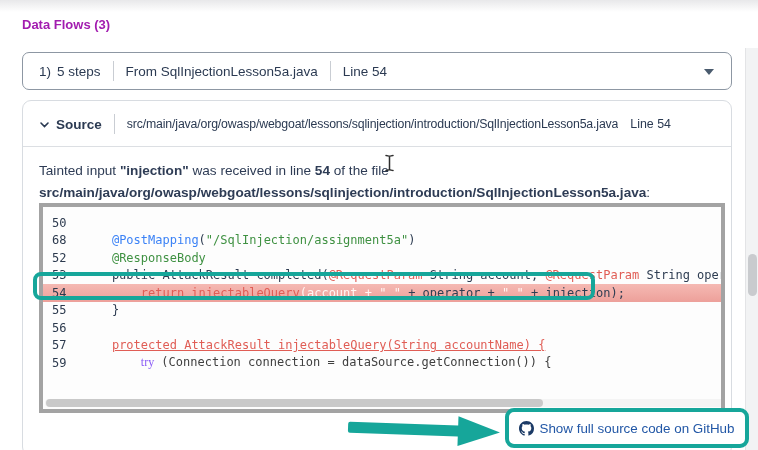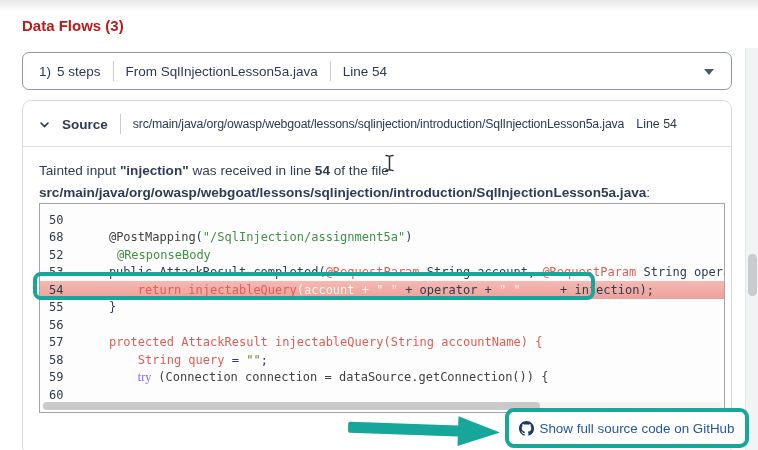--- a/index.html
+++ b/index.html
@@ -10,21 +10,21 @@
     background: #ffffff;
     font-family: "Liberation Sans", sans-serif;
     color: #2e3c55;
   }
   .top-shade {
     position: absolute; left: 0; top: 0; width: 758px; height: 12px;
     background: linear-gradient(#e8e8ea, #ffffff);
   }
   .page-title {
     position: absolute; left: 22px; top: 17px;
-    font-size: 15px; font-weight: bold; color: #b91c1c;
+    font-size: 13px; font-weight: bold; color: #a21caf;
   }
   
   .flow-select {
     position: absolute; left: 22px; top: 52px; width: 710px; height: 38px;
     background: #fff; border: 1px solid #8d97a3; border-radius: 7px;
     display: flex; align-items: center; padding: 0 16px;
     font-size: 13.5px; color: #2b3a52; cursor: pointer;
   }
   .flow-select .idx { margin-right: 6px; }
   .flow-select .steps { font-weight: normal; }
@@ -40,32 +40,32 @@
     position: absolute; left: 22px; top: 100px; width: 710px; height: 356px;
     background: #fff; border: 1px solid #d8dce1; border-radius: 9px;
   }
   .source-header {
     display: flex; align-items: center;
     padding: 13px 8px 12px 16px;
     border-bottom: 1px solid #dcdfe3;
     font-size: 12.5px; color: #2b3a52; white-space: nowrap;
   }
   .chev { margin-right: 6px; display: inline-flex; }
-  .source-label { font-weight: bold; font-size: 13.5px; margin-left: 6px; }
+  .source-label { font-weight: bold; font-size: 13.5px; }
   .source-path { font-size: 12.3px; letter-spacing: -0.15px; overflow: hidden; }
   .source-line { margin-left: 12px; font-size: 12.4px; }
   .desc {
     padding: 13px 8px 0 16px;
     font-size: 13.6px; line-height: 21.5px; color: #2e3c55;
   }
   .b { font-weight: bold; }
   
   .code-block {
     position: absolute; left: 16px; top: 102px; width: 686px; height: 210px;
-    border: 1px solid #a3a3a3; background: #fdfdfd; overflow: hidden;
+    border: 4px solid #a3a3a3; background: #fdfdfd; overflow: hidden;
   }
   .code-lines { padding-top: 7px; }
   .cl { display: flex; height: 17.5px; align-items: center; overflow: hidden; }
   .cl.hl { background: linear-gradient(#f5b9b3, #eda09a); }
   .ln {
     width: 40px; padding-left: 9px; flex-shrink: 0;
     font-family: "DejaVu Sans Mono", monospace; font-size: 12px; color: #2c3a4e;
   }
   .ct {
     font-family: "DejaVu Sans Mono", monospace; font-size: 12px;
@@ -146,57 +146,49 @@
   </div>
 
   <div class="code-block">
     <div class="code-lines" id="code-lines">
         <div class="cl">
           <span class="ln">50</span>
           <span class="ct"></span>
         </div>
         <div class="cl">
           <span class="ln">68</span>
-          <span class="ct"><span style="color: rgb(46, 61, 82);">    </span><span style="color: #404040; text-align: right;">@PostMapping</span><span style="color: rgb(46, 61, 82);">(</span><span style="color: rgb(63, 145, 66);">"/SqlInjection/assignment5a"</span><span style="color: rgb(46, 61, 82);">)</span></span>
+          <span class="ct"><span style="color: rgb(46, 61, 82);">    </span><span style="color: #3b82f6; text-align: right;">@PostMapping</span><span style="color: rgb(46, 61, 82);">(</span><span style="color: rgb(63, 145, 66);">"/SqlInjection/assignment5a"</span><span style="color: rgb(46, 61, 82);">)</span></span>
         </div>
         <div class="cl">
           <span class="ln">52</span>
-          <span class="ct"><span style="color: rgb(46, 61, 82);">    </span><span style="color: rgb(63, 145, 66); margin-left: 8px;">@ResponseBody</span></span>
+          <span class="ct"><span style="color: rgb(46, 61, 82);">    </span><span style="color: rgb(63, 145, 66);">@ResponseBody</span></span>
         </div>
         <div class="cl">
           <span class="ln">53</span>
           <span class="ct"><span style="color: rgb(46, 61, 82);">    public AttackResult completed(</span><span style="color: rgb(224, 93, 85);">@RequestParam</span><span style="color: rgb(46, 61, 82);"> String account, </span><span style="color: rgb(224, 93, 85);">@RequestParam</span><span style="color: rgb(46, 61, 82);"> String operator,</span></span>
         </div>
         <div class="cl hl">
           <span class="ln">54</span>
-          <span class="ct"><span style="color: rgb(46, 61, 82);">        </span><span style="color: rgb(224, 93, 85);">return injectableQuery</span><span style="color: rgb(255, 246, 244);">(account + " " </span><span style="color: rgb(46, 61, 82);">+ operator + </span><span style="color: rgb(255, 246, 244);">" " </span><span style="color: rgb(46, 61, 82); margin-left: 32px;">+ injection);</span></span>
+          <span class="ct"><span style="color: rgb(46, 61, 82);">        </span><span style="color: rgb(224, 93, 85);">return injectableQuery</span><span style="color: rgb(255, 246, 244);">(account + " " </span><span style="color: rgb(46, 61, 82);">+ operator + </span><span style="color: rgb(255, 246, 244);">" " </span><span style="color: rgb(46, 61, 82);">+ injection);</span></span>
         </div>
         <div class="cl">
           <span class="ln">55</span>
           <span class="ct"><span style="color: rgb(46, 61, 82);">    }</span></span>
         </div>
         <div class="cl">
           <span class="ln">56</span>
           <span class="ct"></span>
         </div>
         <div class="cl">
           <span class="ln">57</span>
-          <span class="ct"><span style="color: rgb(46, 61, 82);">    </span><span style="color: rgb(224, 93, 85);">protected AttackResult injectableQuery(String accountName) {</span></span>
-        </div>
-        <div class="cl">
-          <span class="ln">58</span>
-          <span class="ct"><span style="color: rgb(46, 61, 82);">        </span><span style="color: rgb(224, 93, 85);">String query</span><span style="color: rgb(46, 61, 82);"> = </span><span style="color: rgb(122, 122, 51);">""</span><span style="color: rgb(46, 61, 82);">;</span></span>
+          <span class="ct"><span style="color: rgb(46, 61, 82);">    </span><span style="color: rgb(224, 93, 85); text-decoration: underline;">protected AttackResult injectableQuery(String accountName) {</span></span>
         </div>
         <div class="cl">
           <span class="ln">59</span>
           <span class="ct"><span style="color: rgb(46, 61, 82);">        </span><span style="color: #8b5cf6; font-family: Liberation Serif, serif;">try</span><span style="color: #404040;"> (Connection connection = dataSource.getConnection()) {</span></span>
-        </div>
-        <div class="cl">
-          <span class="ln">60</span>
-          <span class="ct"></span>
         </div>
       </div>
     <div class="hscrollbar">
       <div class="hscroll-thumb"></div>
     </div>
   </div>
 </div>
 
 <div class="line-annotation"></div>
 

